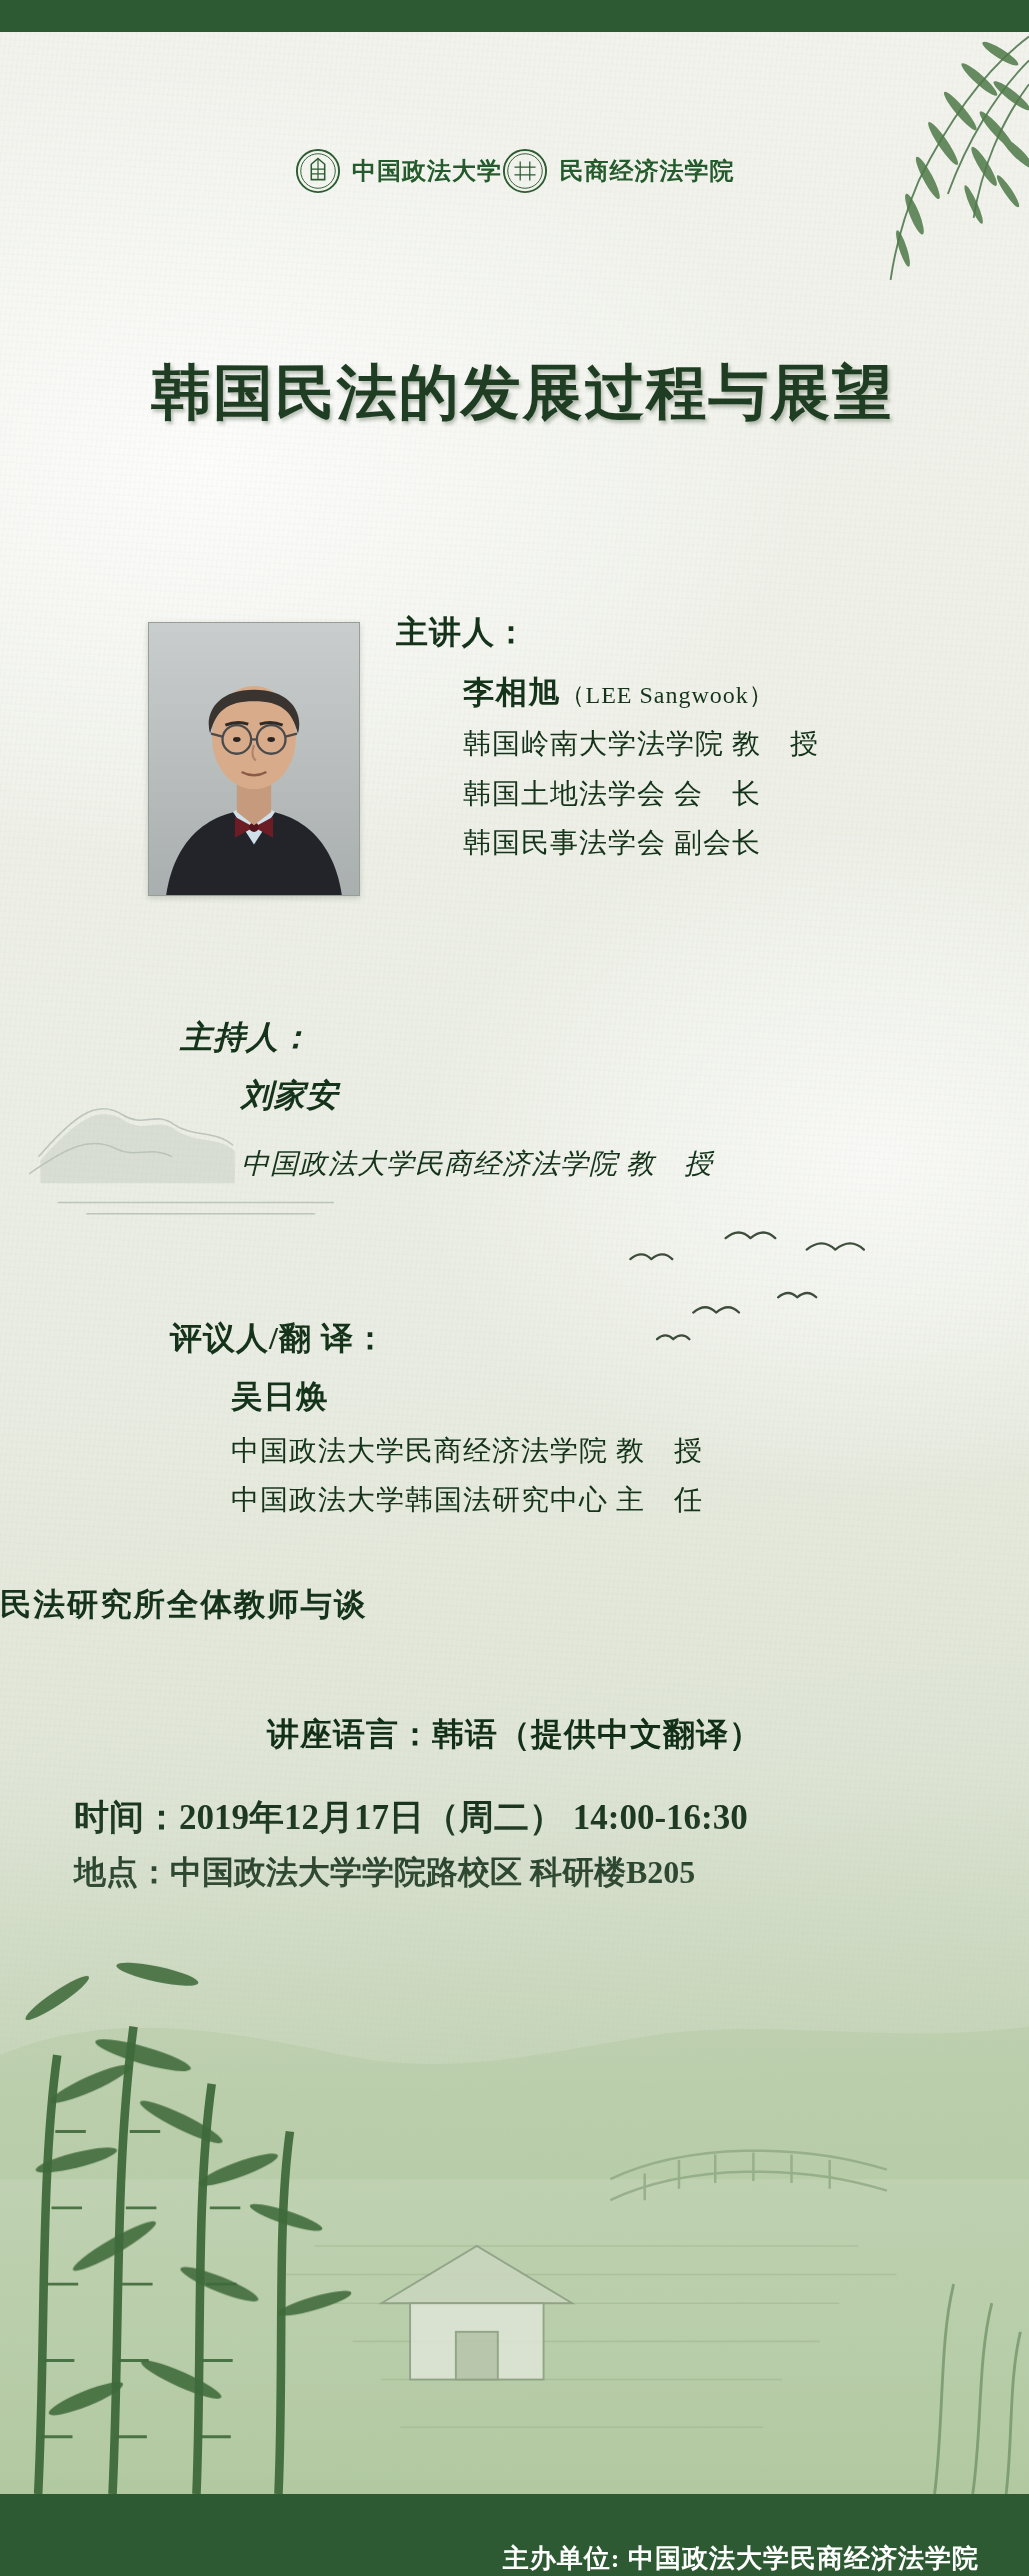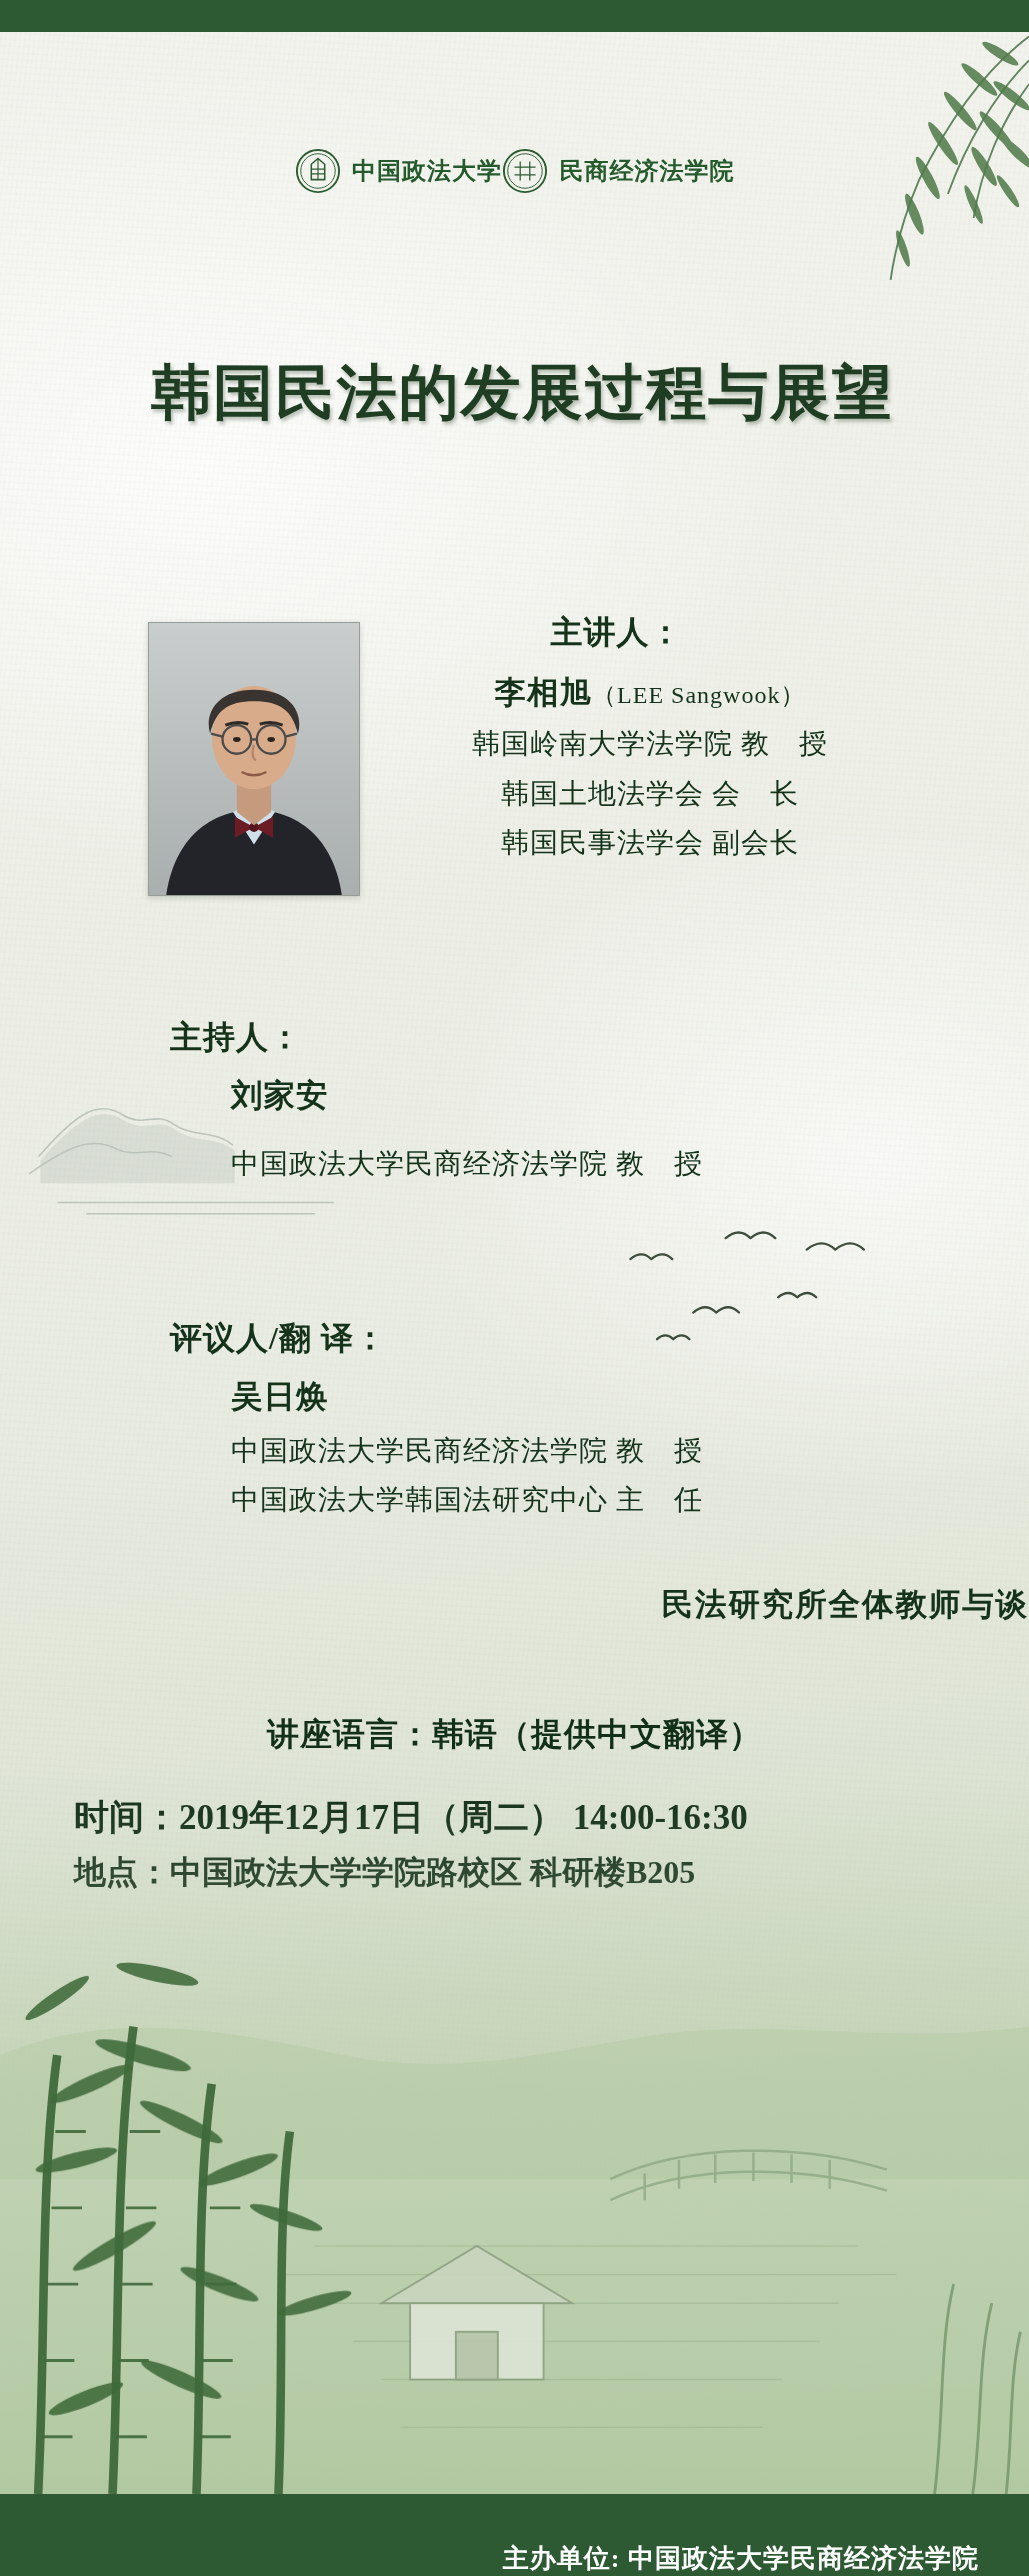--- a/index.html
+++ b/index.html
@@ -173,41 +173,41 @@
   }
   .nm .rom {
     font-size: 24px;
     font-weight: normal;
   }
   .ln {
     font-size: 28px;
     letter-spacing: 1px;
   }
 
-  .blk-speaker { position: absolute; top: 0; left: 405px; text-align: center; }
+  .blk-speaker { position: absolute; top: 0; left: 396px; }
   .blk-speaker .lbl { margin: 0 0 17px 0; }
   .blk-speaker .nm { margin: 0 0 11.4px 67px; }
   .blk-speaker .ln { margin: 0 0 11.4px 67px; }
 
-  .blk-host { position: absolute; top: 405px; left: 170px; }
+  .blk-host { position: absolute; top: 405px; left: 180px; font-style: italic; }
   .blk-host .lbl { margin: 0 0 15.3px 0; }
   .blk-host .nm { margin: 0 0 28px 61px; }
   .blk-host .ln { margin: 0 0 11.4px 61px; }
 
   .blk-comment { position: absolute; top: 706px; left: 170px; }
   .blk-comment .lbl { margin: 0 0 15.3px 0; font-family: Liberation Serif, serif; }
   .blk-comment .nm { margin: 0 0 13.4px 61px; }
   .blk-comment .ln { margin: 0 0 11.4px 61px; }
 
   .note {
     position: absolute;
     top: 973px;
     left: 0;
     width: 100%;
-    text-align: right;
+    text-align: left;
     font-size: 31.5px;
     font-weight: bold;
     letter-spacing: 1.9px;
     color: #14331a;
   }
 
   .lang {
     position: absolute;
     top: 1102px;
     left: 0;

